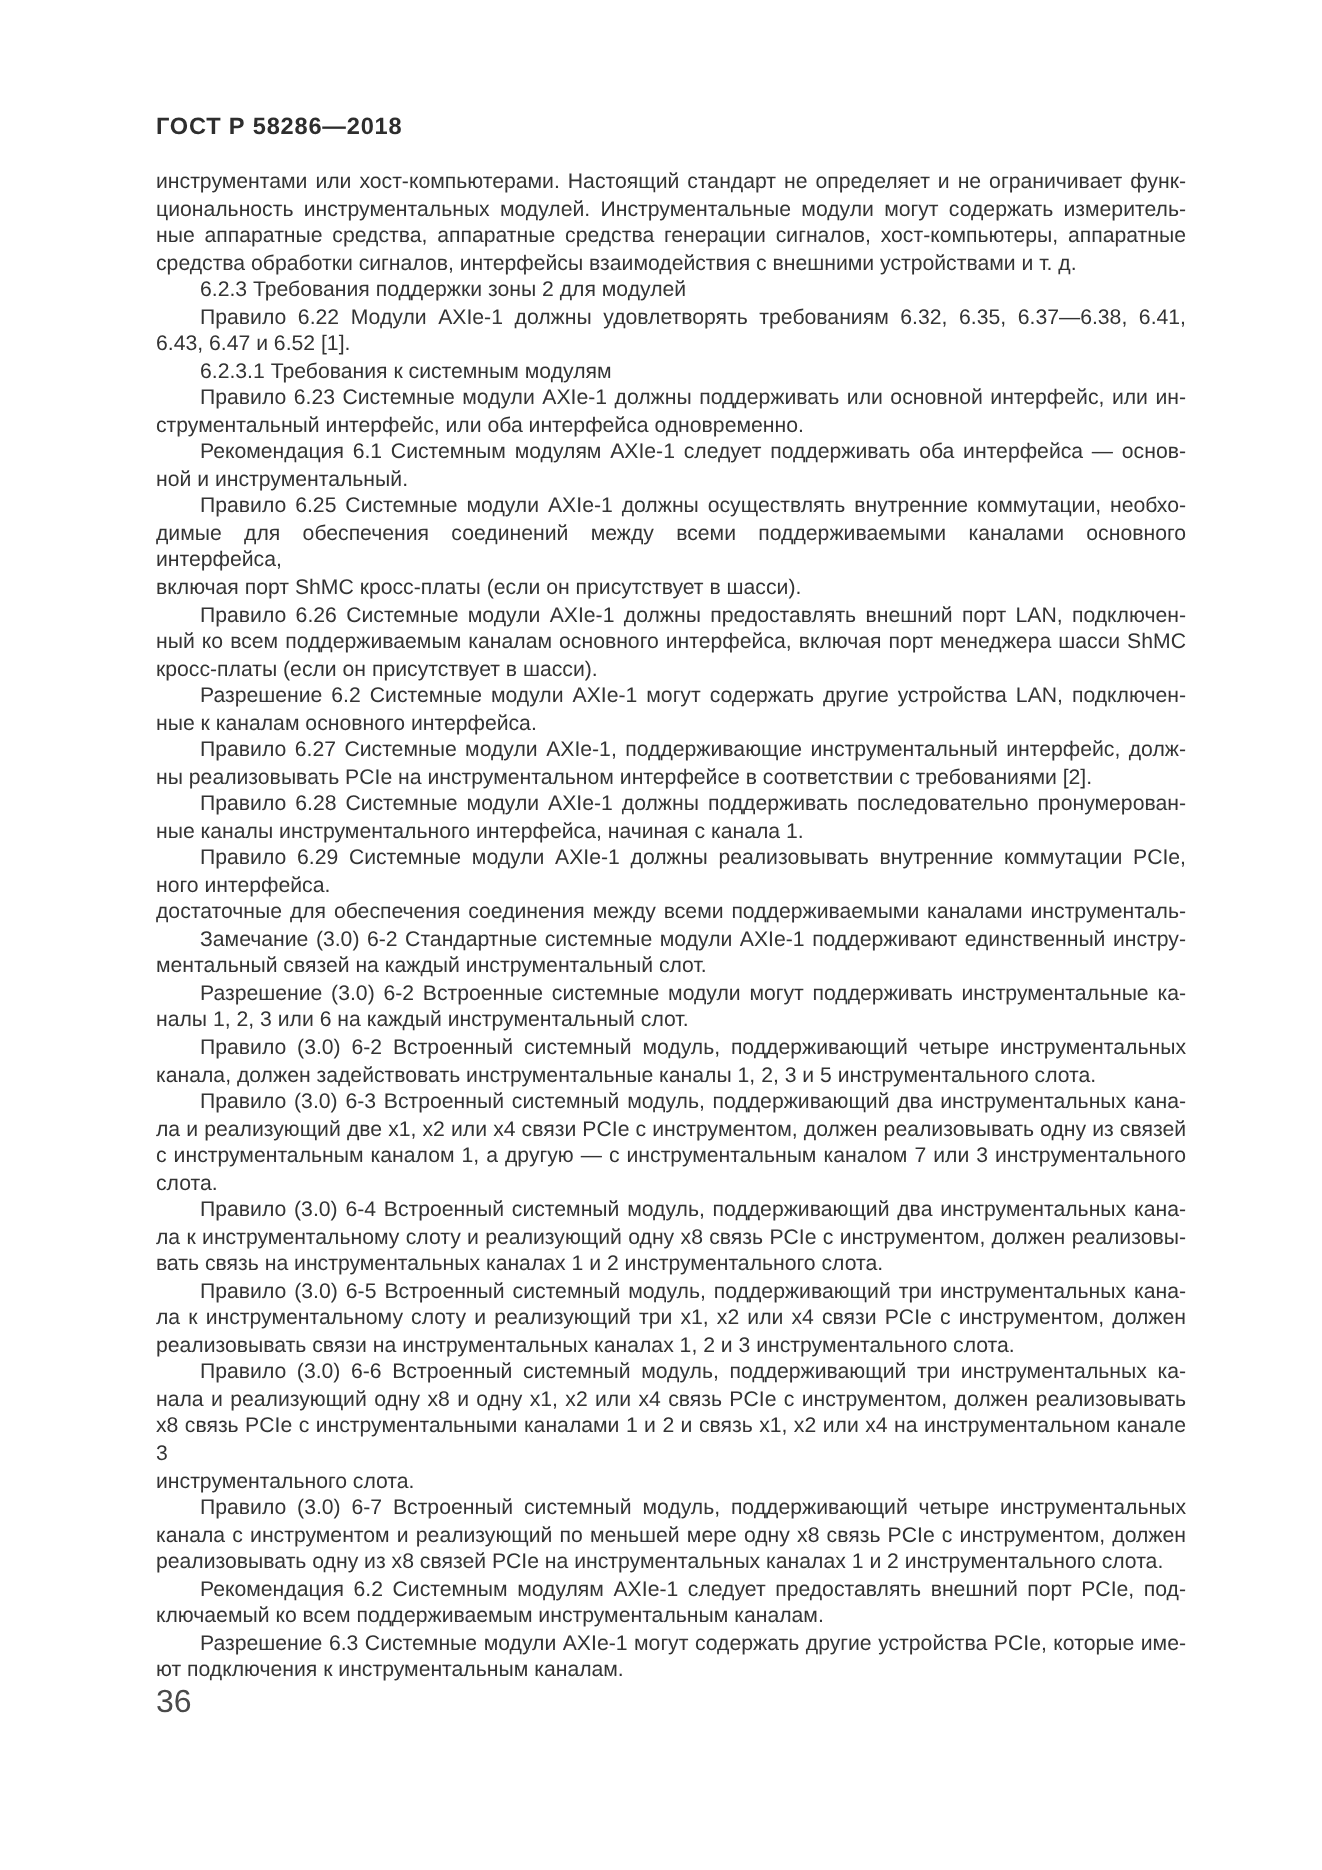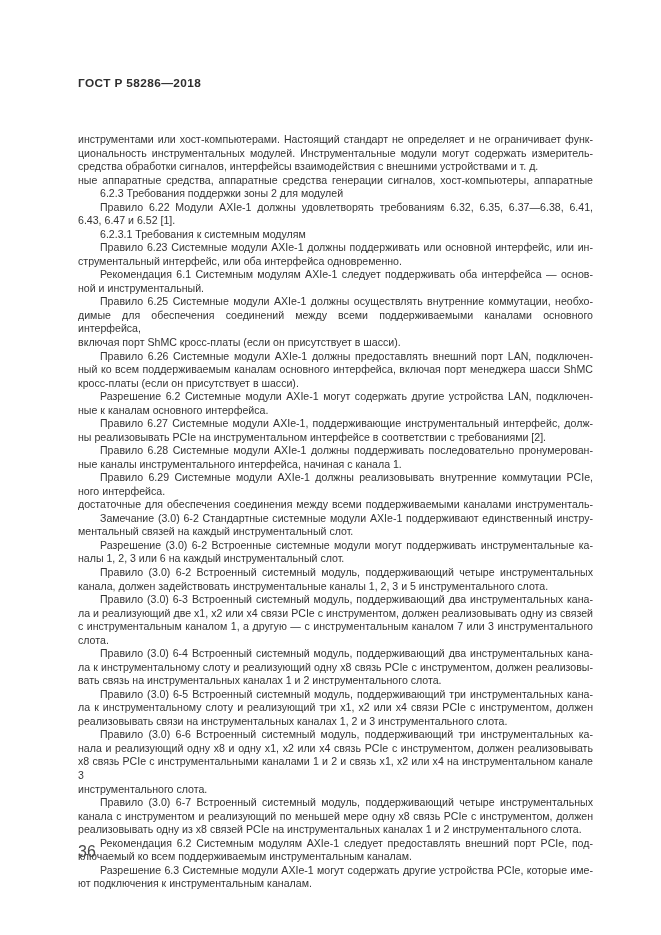--- a/index.html
+++ b/index.html
@@ -17,60 +17,59 @@
   }
   .doc-header {
     position: absolute;
     left: 78px;
     top: 56px;
     font-size: 11.8px;
     font-weight: bold;
     letter-spacing: 0.4px;
     color: #2e2e2e;
     white-space: nowrap;
-    margin-top: 20px;
   }
   .doc-body {
     position: absolute;
     left: 78px;
     top: 85px;
     width: 515px;
     font-size: 10.6px;
     line-height: 13.53px;
   }
   .para { margin: 0; }
   .para.bold { font-weight: normal; }
   .line {
     text-align: justify;
     text-align-last: justify;
     overflow: hidden;
     white-space: normal;
   }
   .line.first { text-indent: 22px; }
-  .line.noindent { text-indent: 0; margin-top: 48px; }
+  .line.noindent { text-indent: 0; }
   .line.last { text-align-last: left; }
   .page-number {
     position: absolute;
     left: 78px;
     top: 843px;
     font-size: 16px;
     color: #4a4a4a;
   }
 </style>
 </head>
 <body>
 
 <div class="doc-header">ГОСТ Р 58286—2018</div>
 
 <div class="doc-body">
     <div class="para">
       <div class="line noindent">инструментами или хост-компьютерами. Настоящий стандарт не определяет и не ограничивает функ-</div>
       <div class="line">циональность инструментальных модулей. Инструментальные модули могут содержать измеритель-</div>
+      <div class="line">ные аппаратные средства, аппаратные средства генерации сигналов, хост-компьютеры, аппаратные</div>
       <div class="line last">средства обработки сигналов, интерфейсы взаимодействия с внешними устройствами и т. д.</div>
-      <div class="line">ные аппаратные средства, аппаратные средства генерации сигналов, хост-компьютеры, аппаратные</div>
     </div>
     <div class="para bold">
       <div class="line first last">6.2.3 Требования поддержки зоны 2 для модулей</div>
     </div>
     <div class="para">
       <div class="line first">Правило 6.22 Модули AXIe-1 должны удовлетворять требованиям 6.32, 6.35, 6.37—6.38, 6.41,</div>
       <div class="line last">6.43, 6.47 и 6.52 [1].</div>
     </div>
     <div class="para">
       <div class="line first last">6.2.3.1 Требования к системным модулям</div>

